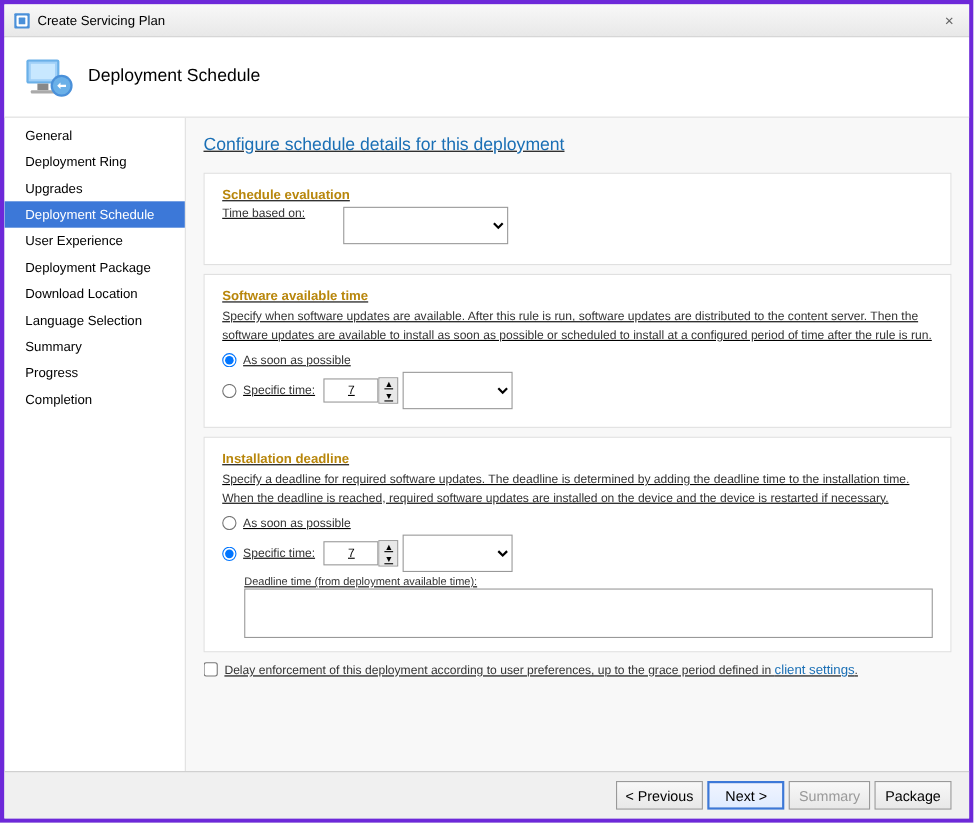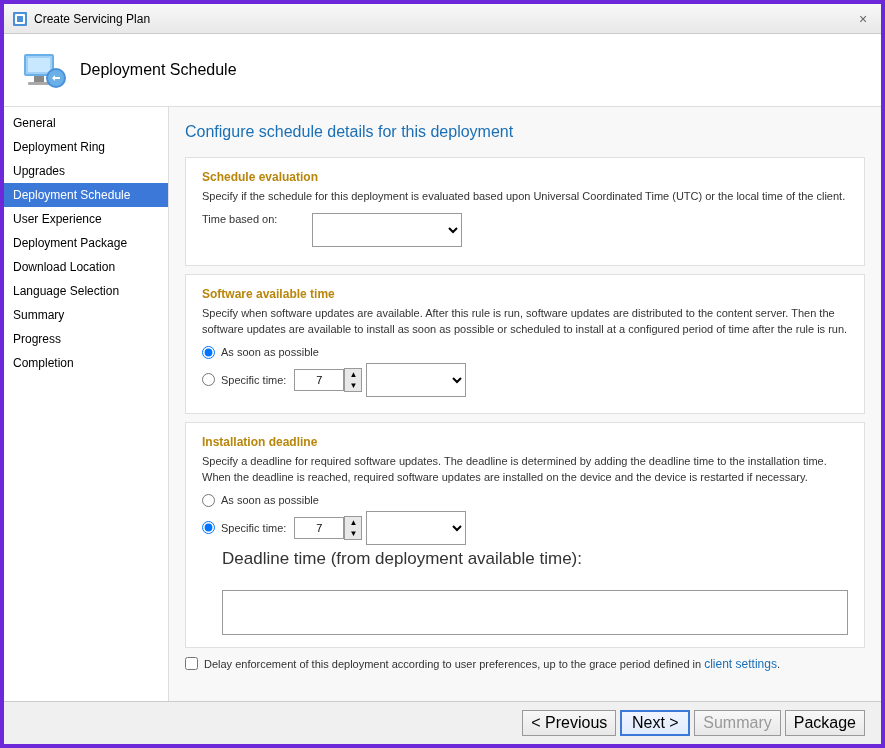--- a/index.html
+++ b/index.html
@@ -7,23 +7,23 @@
     .window { width: 885px; height: 748px; background: #f0f0f0; border: 4px solid #6d28d9; display: flex; flex-direction: column; }
     .title-bar { background: linear-gradient(to bottom, #f8f8f8, #e8e8e8); height: 30px; display: flex; align-items: center; padding: 0 8px; border-bottom: 1px solid #ccc; flex-shrink: 0; }
     .title-bar-icon { width: 16px; height: 16px; margin-right: 6px; }
     .title-bar-text { font-size: 12px; color: #000; flex: 1; }
     .title-bar-close { width: 20px; height: 20px; display: flex; align-items: center; justify-content: center; cursor: pointer; font-size: 14px; color: #666; }
     .header-section { background: white; padding: 12px 16px; display: flex; align-items: center; border-bottom: 1px solid #ddd; flex-shrink: 0; }
     .header-icon { width: 48px; height: 48px; margin-right: 12px; }
     .header-title { font-size: 16px; color: #000; font-weight: normal; }
     .content-area { display: flex; flex: 1; overflow: hidden; }
     .sidebar { width: 165px; background: white; border-right: 1px solid #ddd; flex-shrink: 0; padding-top: 4px; }
-    .sidebar-item { padding: 5px 9px; cursor: pointer; color: #000; font-size: 12px; }
+    .sidebar-item { padding: 5px 19px; cursor: pointer; color: #000; font-size: 12px; }
     .sidebar-item.active { background: #3c78d8; color: white; }
-    .main-content { flex: 1; background: #f8f8f8; overflow-y: auto; padding: 16px; }
+    .main-content { flex: 1; background: #f8f8f8; overflow-y: auto; padding: 16px; text-decoration: underline; }
     .main-title { font-size: 16px; color: #1a6fb5; margin-bottom: 16px; }
     .section-title { font-size: 12px; font-weight: bold; color: #b8860b; margin-bottom: 4px; }
     .section-desc { font-size: 11px; color: #333; line-height: 1.5; margin-bottom: 8px; }
     .section-note { font-size: 11px; color: #1a6fb5; margin-bottom: 8px; }
     .form-row { display: flex; align-items: flex-start; margin-bottom: 6px; }
     .form-label { width: 110px; font-size: 11px; color: #333; }
     .form-control-group { display: flex; align-items: center; gap: 4px; }
     select { height: 22px; border: 1px solid #999; background: white; font-size: 11px; padding: 16px 4px; min-width: 150px; }
     input[type="text"] { height: 22px; border: 1px solid #999; background: white; font-size: 11px; padding: 0 4px; }
     .radio-row { display: flex; align-items: center; margin-bottom: 4px; }
@@ -35,21 +35,21 @@
     .section-box { background: white; border: 1px solid #e0e0e0; padding: 12px 16px; margin-bottom: 8px; }
     .spinner-group { display: flex; align-items: center; gap: 0; }
     .spinner-input { width: 50px; height: 22px; border: 1px solid #999; background: white; font-size: 11px; padding: 0 4px; text-align: center; border-right: none; }
     .spinner-buttons { display: flex; flex-direction: column; border: 1px solid #999; background: #f0f0f0; }
     .spinner-btn { width: 16px; height: 11px; display: flex; align-items: center; justify-content: center; font-size: 8px; cursor: pointer; border: none; background: #e8e8e8; }
     .checkbox-row { display: flex; align-items: flex-start; margin-top: 8px; }
     .checkbox-row input[type="checkbox"] { margin-right: 6px; margin-top: 1px; }
     .checkbox-label { font-size: 11px; color: #333; flex: 1; line-height: 1.4; }
     .grace-link { color: #1a6fb5; }
     .footer { background: #f0f0f0; border-top: 1px solid #ccc; padding: 8px 16px; display: flex; justify-content: flex-end; gap: 4px; flex-shrink: 0; }
-    .btn { height: 26px; padding: 0 8px; border: 1px solid #999; background: linear-gradient(to bottom, #f8f8f8, #e8e8e8); font-size: 16px; cursor: pointer; min-width: 70px; }
+    .btn { height: 26px; padding: 0 8px; border: 1px solid #999; background: linear-gradient(to bottom, #f8f8f8, #e8e8e8); font-size: 13px; cursor: pointer; min-width: 70px; }
     .btn-primary { border: 2px solid #3c78d8; background: linear-gradient(to bottom, #f0f4ff, #e0ecff); }
     .btn:disabled { color: #999; cursor: default; background: linear-gradient(to bottom, #f8f8f8, #e8e8e8); }
     .indent { margin-left: 20px; }
   </style>
 </head>
 <body>
 
 <div class="window">
 
   <div class="title-bar">
@@ -94,21 +94,20 @@
       <div class="sidebar-item">Summary</div>
       <div class="sidebar-item">Progress</div>
       <div class="sidebar-item">Completion</div>
     </div>
 
     <div class="main-content">
       <div class="main-title">Configure schedule details for this deployment</div>
 
       <div class="section-box">
         <div class="section-title">Schedule evaluation</div>
-        <div class="section-desc">Specify if the schedule for this deployment is evaluated based upon Universal Coordinated Time (UTC) or the local time of the client.</div>
         <div class="form-row">
           <span class="form-label">Time based on:</span>
           <select>
             <option>Client local time</option>
             <option>UTC</option>
           </select>
         </div>
       </div>
 
       <div class="section-box">
@@ -161,21 +160,21 @@
             </div>
             <select style="min-width:100px;">
               <option>Days</option>
               <option>Hours</option>
               <option>Weeks</option>
               <option>Months</option>
             </select>
           </div>
         </div>
         <div class="indent">
-          <div style="font-size:17px; color:#333; margin-bottom:21px;">Deadline time (from deployment available time):</div>
+          <div style="font-size:10px; color:#333; margin-bottom:0;">Deadline time (from deployment available time):</div>
           <input type="text" style="width: 100%; height: 45px;" value="">
         </div>
       </div>
 
       <div class="checkbox-row">
         <input type="checkbox" style="">
         <span class="checkbox-label">
           Delay enforcement of this deployment according to user preferences, up to the grace period defined in <span class="grace-link">client settings</span>.
         </span>
       </div>

